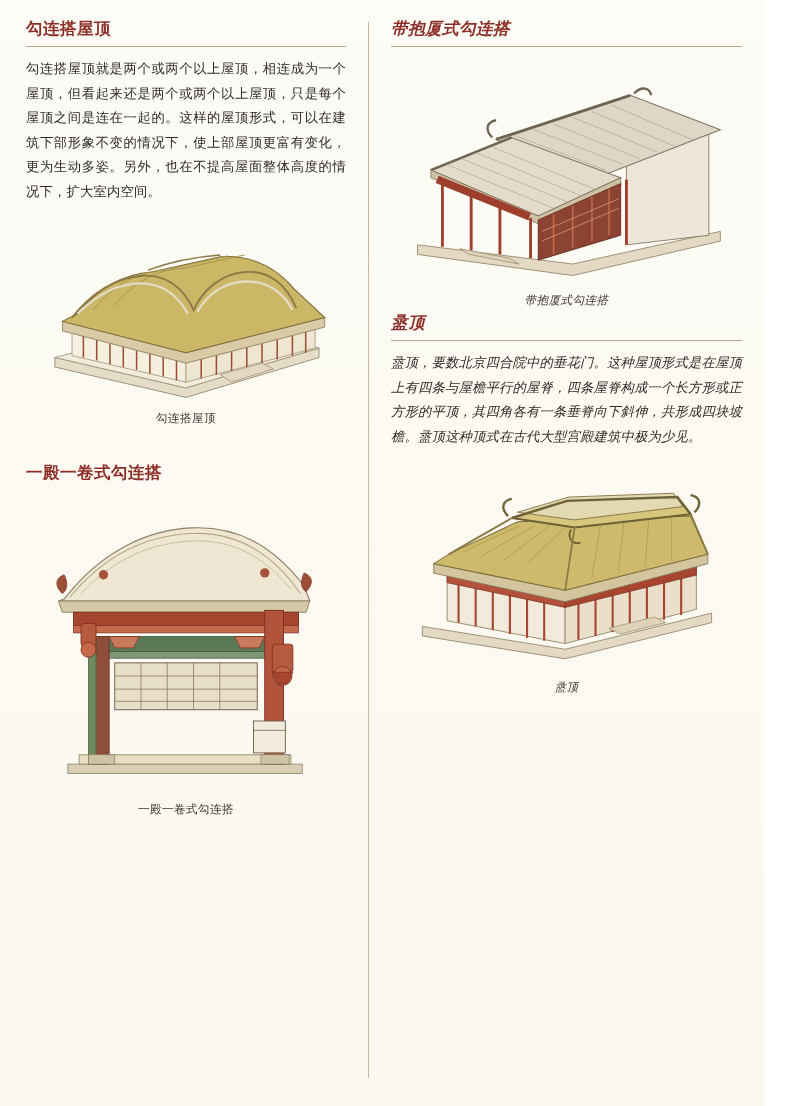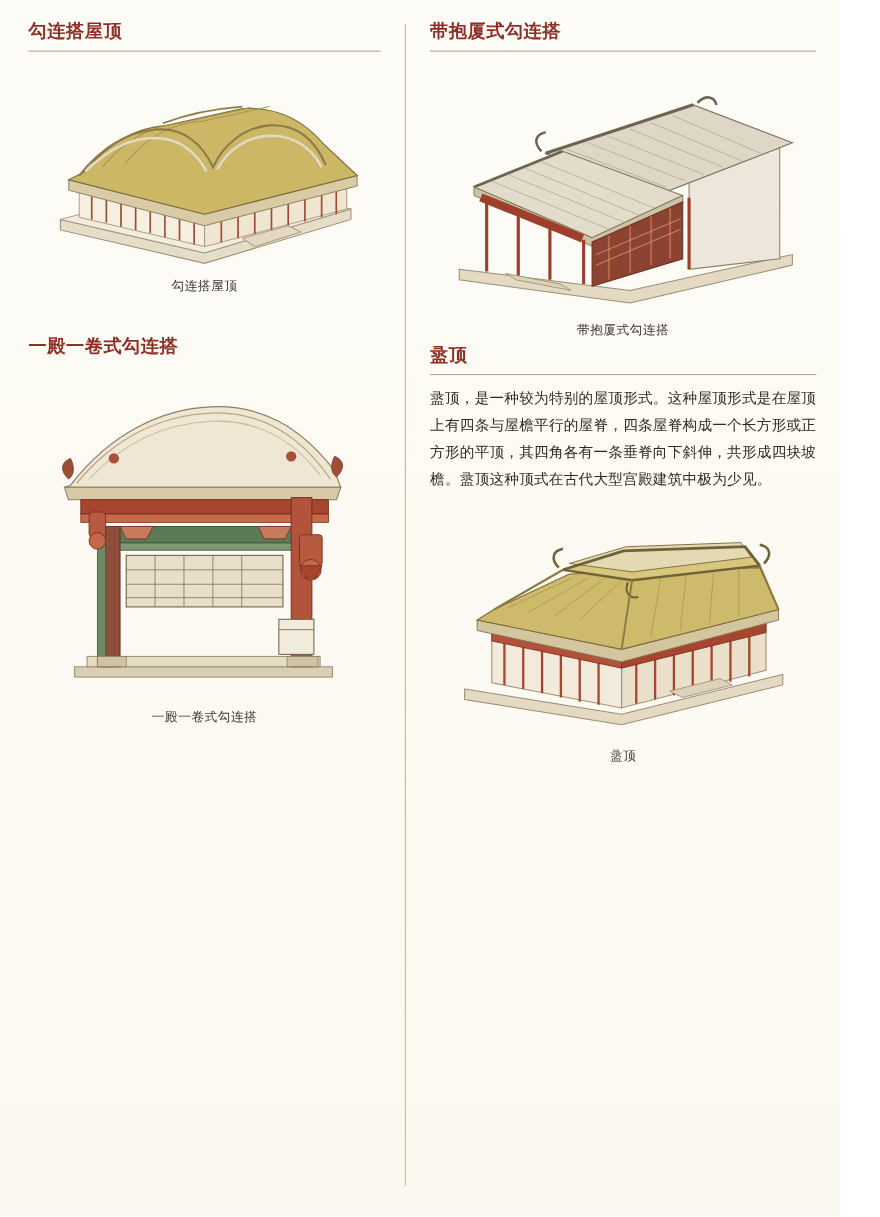--- a/index.html
+++ b/index.html
@@ -35,20 +35,21 @@
   .divider {
     width: 1px;
     background: #c8b9a0;
     margin-top: 4px;
     margin-bottom: 10px;
     flex: 0 0 1px;
   }
   .col-right {
     width: 396px;
     padding-left: 22px;
+    font-style: italic;
   }
   .section { margin-bottom: 4px; }
 
   h2.heading {
     font-family: "DejaVu Sans", "Liberation Sans", sans-serif;
     font-size: 16.5px;
     font-weight: bold;
     color: #8d2f26;
     margin: 0 0 10px 0;
     letter-spacing: 0.5px;
@@ -89,20 +90,21 @@
 </style>
 </head>
 <body>
 
 <div class="page">
 
   <div class="column col-left">
 
     <div class="section">
       <h2 class="heading">勾连搭屋顶</h2>
+      <p class="body-text">勾连搭屋顶就是两个或两个以上屋顶，相连成为一个屋顶，但看起来还是两个或两个以上屋顶，只是每个屋顶之间是连在一起的。这样的屋顶形式，可以在建筑下部形象不变的情况下，使上部屋顶更富有变化，更为生动多姿。另外，也在不提高屋面整体高度的情况下，扩大室内空间。</p>
 
       <div class="figure">
         <svg class="fig-a" viewBox="0 0 320 200" width="320" height="190">
 
           <g>
 
             <polygon points="22,150 160,182 300,140 300,150 160,192 22,160" fill="#e6ddc9" stroke="#9a8d72" stroke-width="1"></polygon>
             <polygon points="22,150 160,182 300,140 168,112" fill="#f2ecdc" stroke="#9a8d72" stroke-width="0.8"></polygon>
 
             <polygon points="40,122 160,152 160,176 40,148" fill="#f5efe0" stroke="#a08f72" stroke-width="0.8"></polygon>
@@ -277,21 +279,21 @@
 
             <polygon points="58,200 110,210 120,216 68,206" fill="#ded3b8" stroke="#9a8d72" stroke-width="0.8"></polygon>
           </g>
         </svg>
         <div class="caption">带抱厦式勾连搭</div>
       </div>
     </div>
 
     <div class="section" style="">
       <h2 class="heading">盝顶</h2>
-      <p class="body-text">盝顶，是一种较为特别的屋顶形式。这种屋顶形式是在屋顶上有四条与屋檐平行的屋脊，四条屋脊构成一个长方形或正方形的平顶，其四角各有一条垂脊向下斜伸，共形成四块坡檐。盝顶这种顶式在古代大型宫殿建筑中极为少见。</p>
+      <p class="body-text">盝顶，要数北京四合院中的垂花门。这种屋顶形式是在屋顶上有四条与屋檐平行的屋脊，四条屋脊构成一个长方形或正方形的平顶，其四角各有一条垂脊向下斜伸，共形成四块坡檐。盝顶这种顶式在古代大型宫殿建筑中极为少见。</p>
 
       <div class="figure">
         <svg class="fig-d" viewBox="0 0 340 226" width="340" height="215">
           <g>
 
             <polygon points="18,176 168,200 322,162 322,172 168,210 18,186" fill="#e4dac3" stroke="#9a8d72" stroke-width="1"></polygon>
 
             <polygon points="44,120 168,146 168,194 44,170" fill="#f2eadb" stroke="#9b8b6d" stroke-width="1"></polygon>
             <polygon points="168,146 306,112 306,158 168,194" fill="#e9dfcb" stroke="#9b8b6d" stroke-width="1"></polygon>
 

